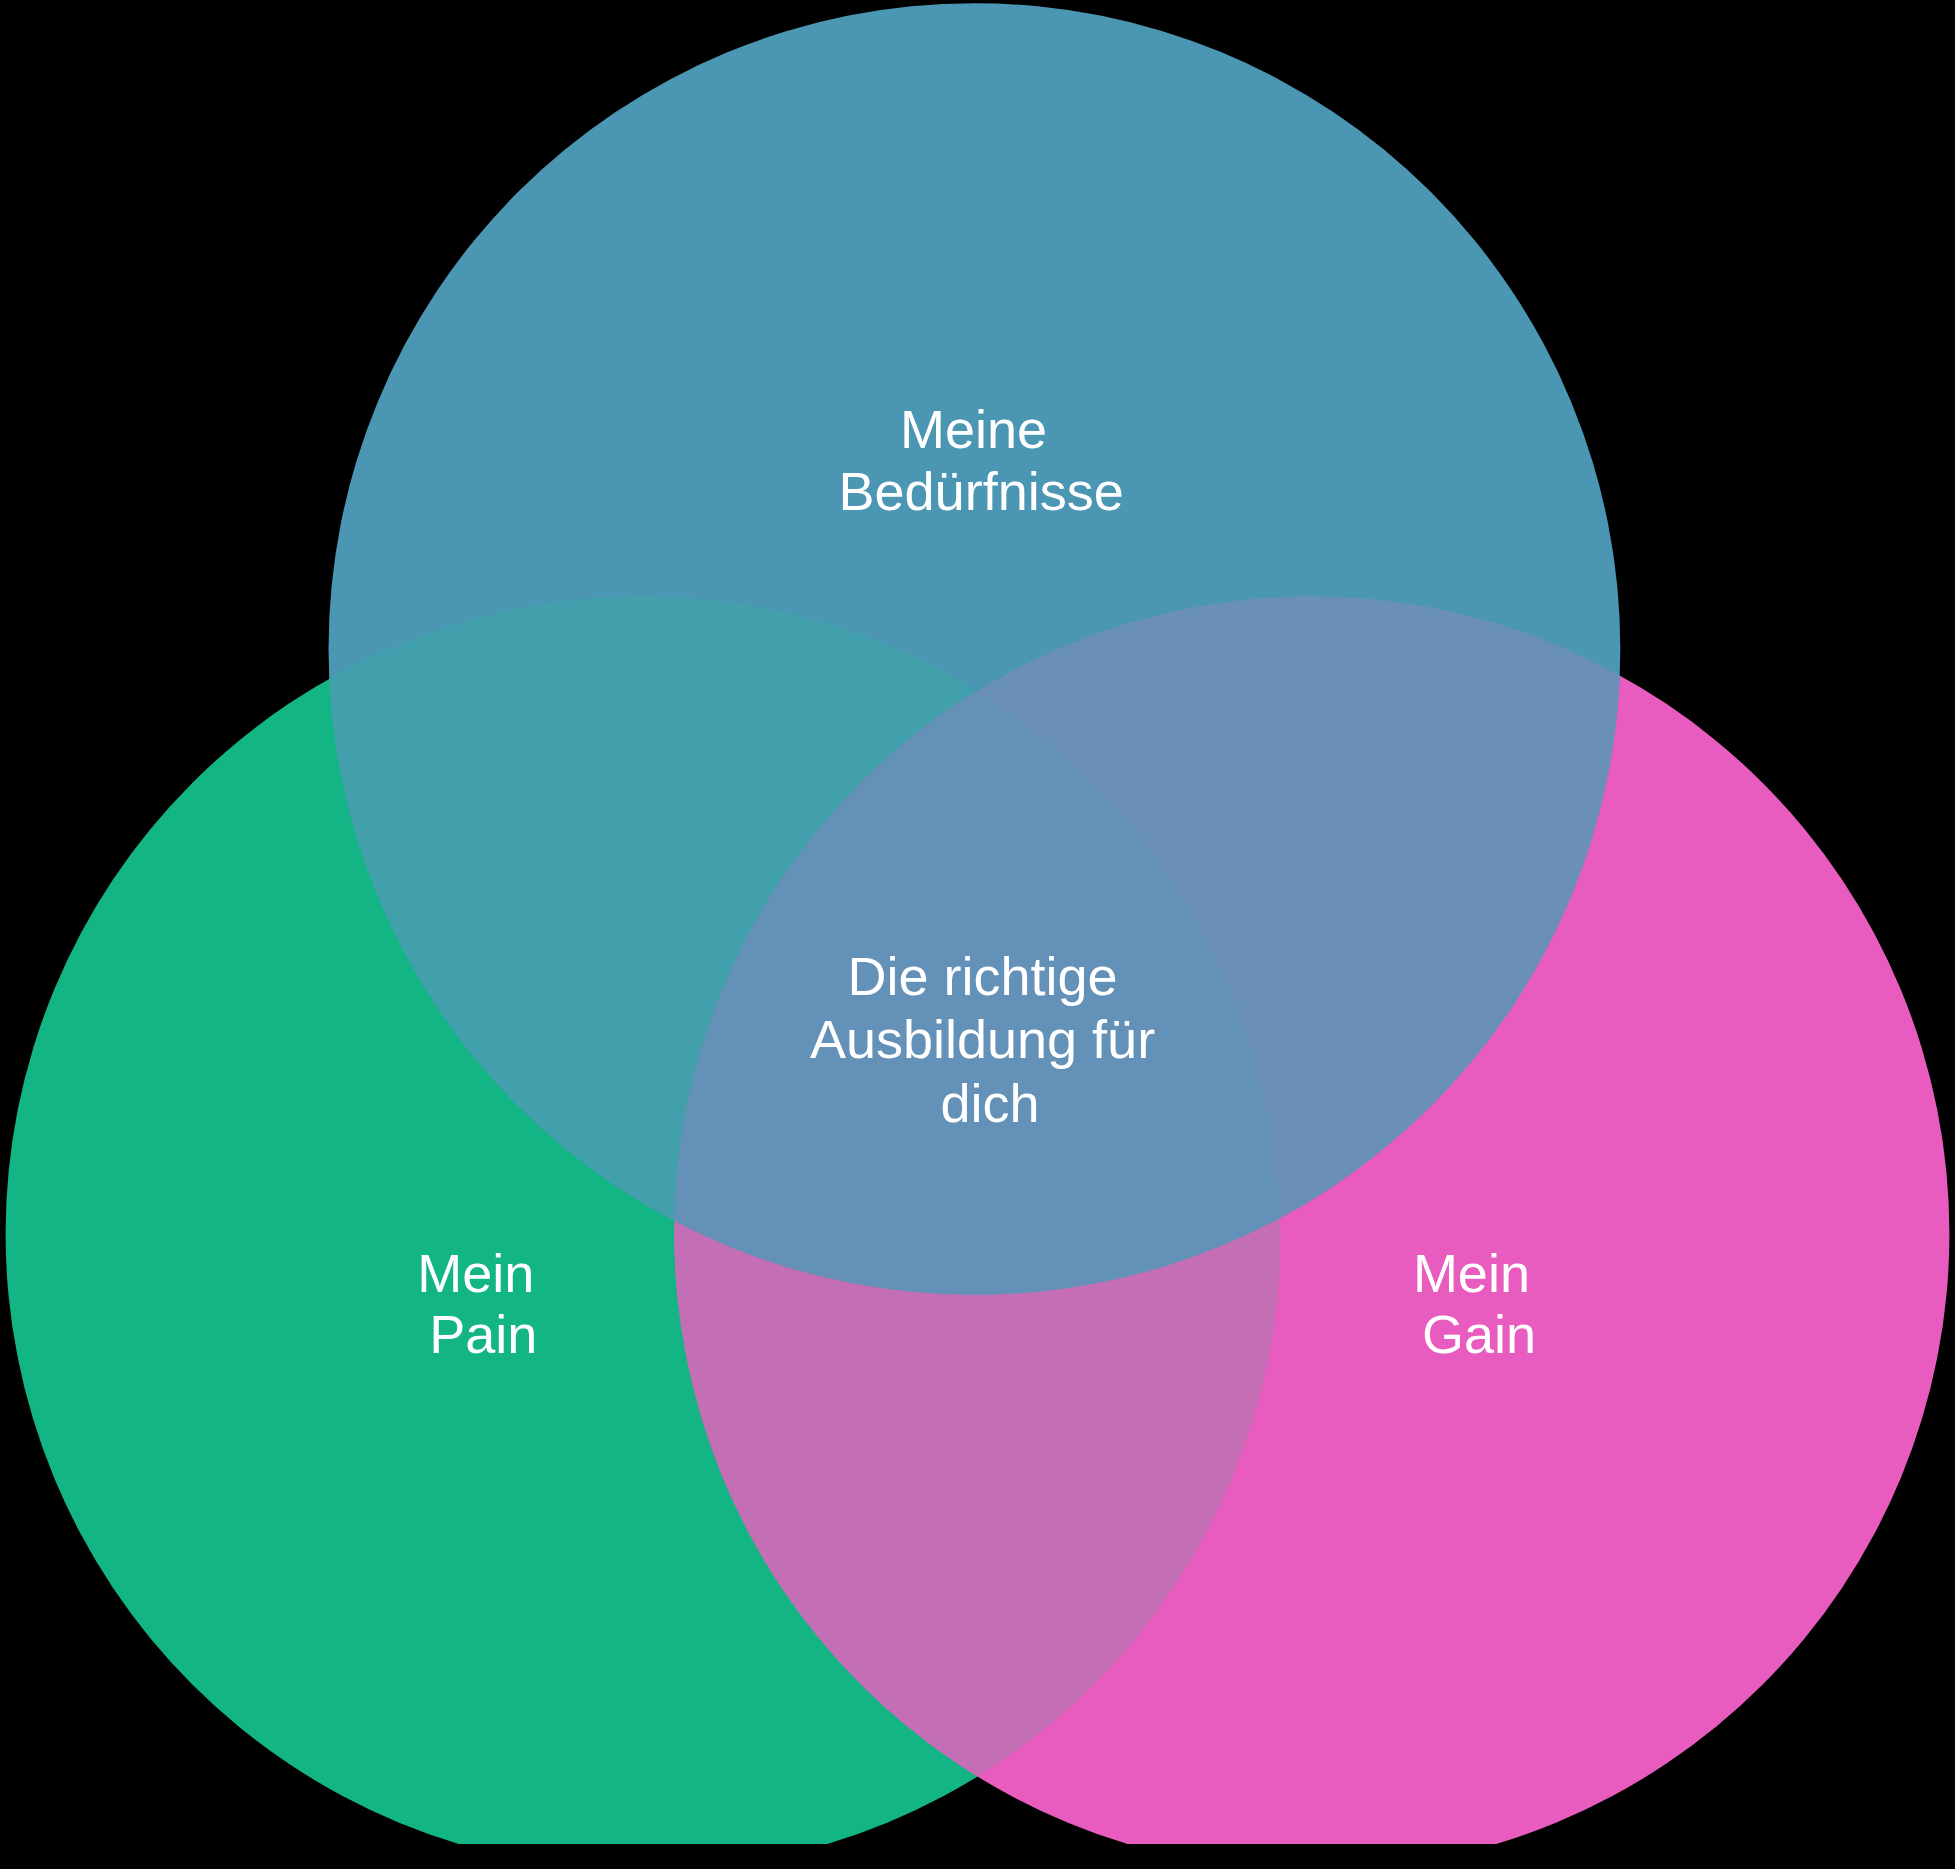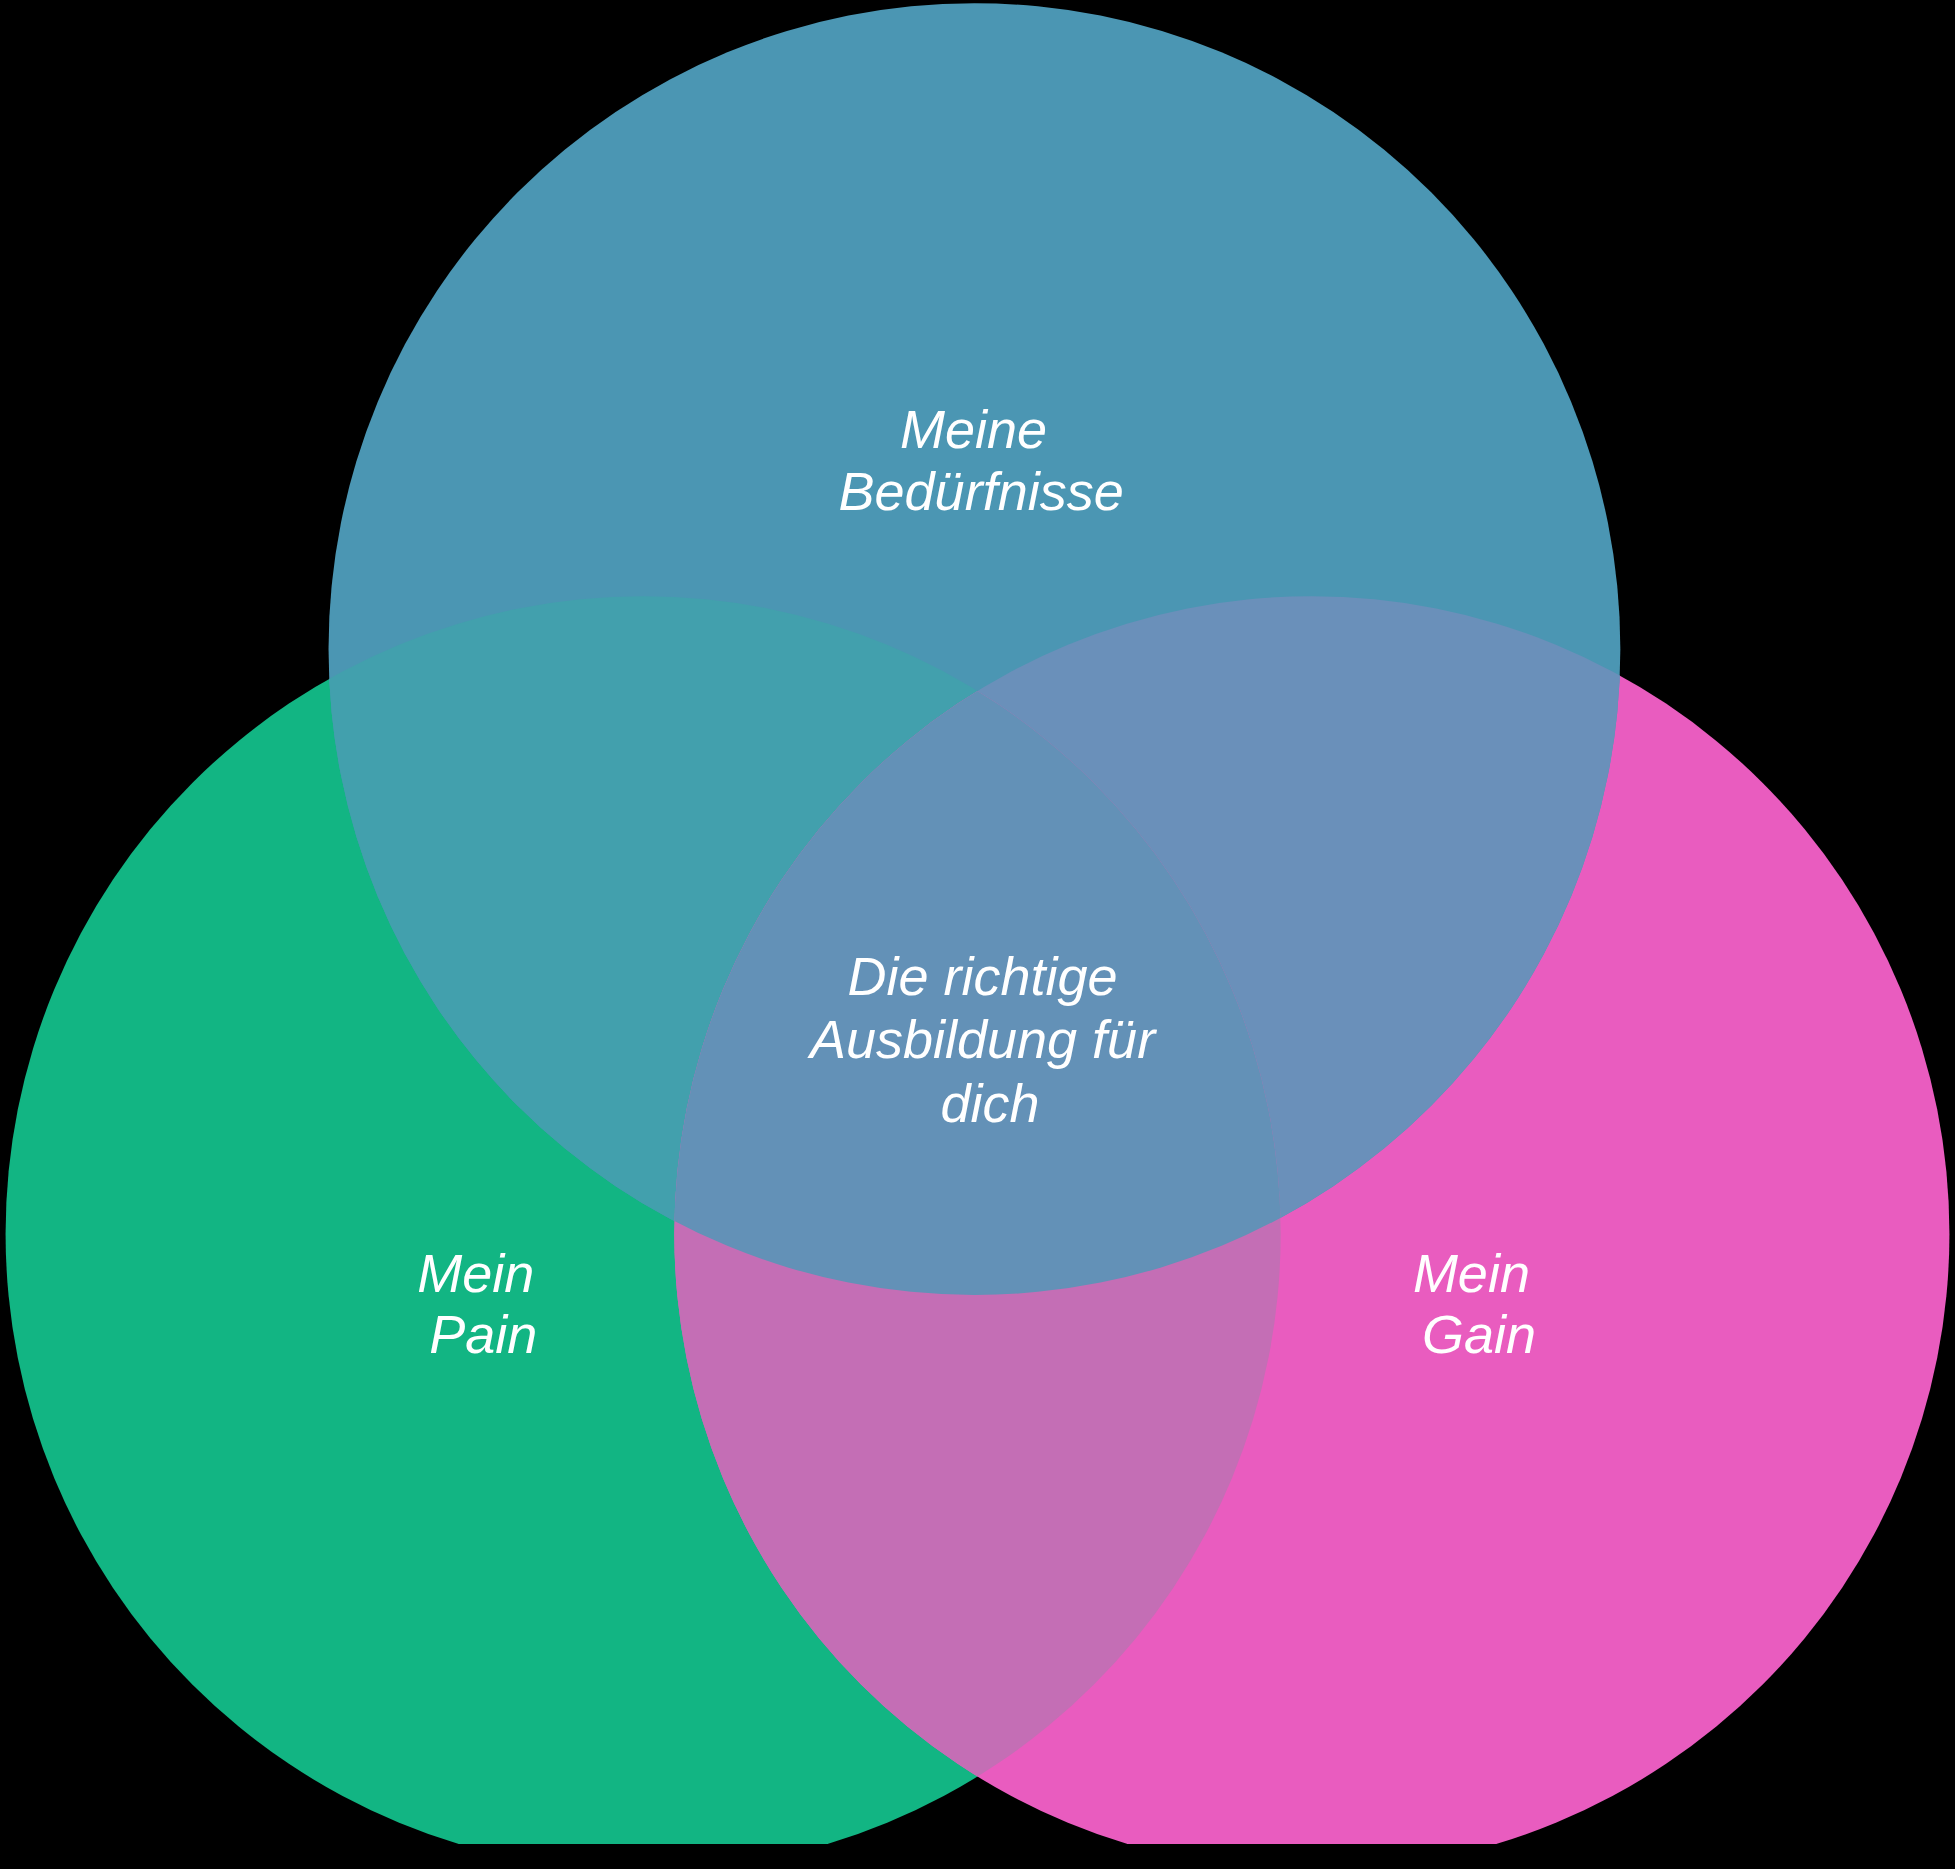--- a/index.html
+++ b/index.html
@@ -5,21 +5,20 @@
   html, body {
     margin: 0;
     padding: 0;
     background: #000000;
   }
   .stage {
     width: 1955px;
     height: 1844px;
     position: relative;
     overflow: hidden;
-    font-style: italic;
   }
   svg { display: block; }
   text {
     font-family: "Liberation Sans", sans-serif;
     font-weight: 400;
     text-anchor: middle;
   }
 </style>
 </head>
 <body>

